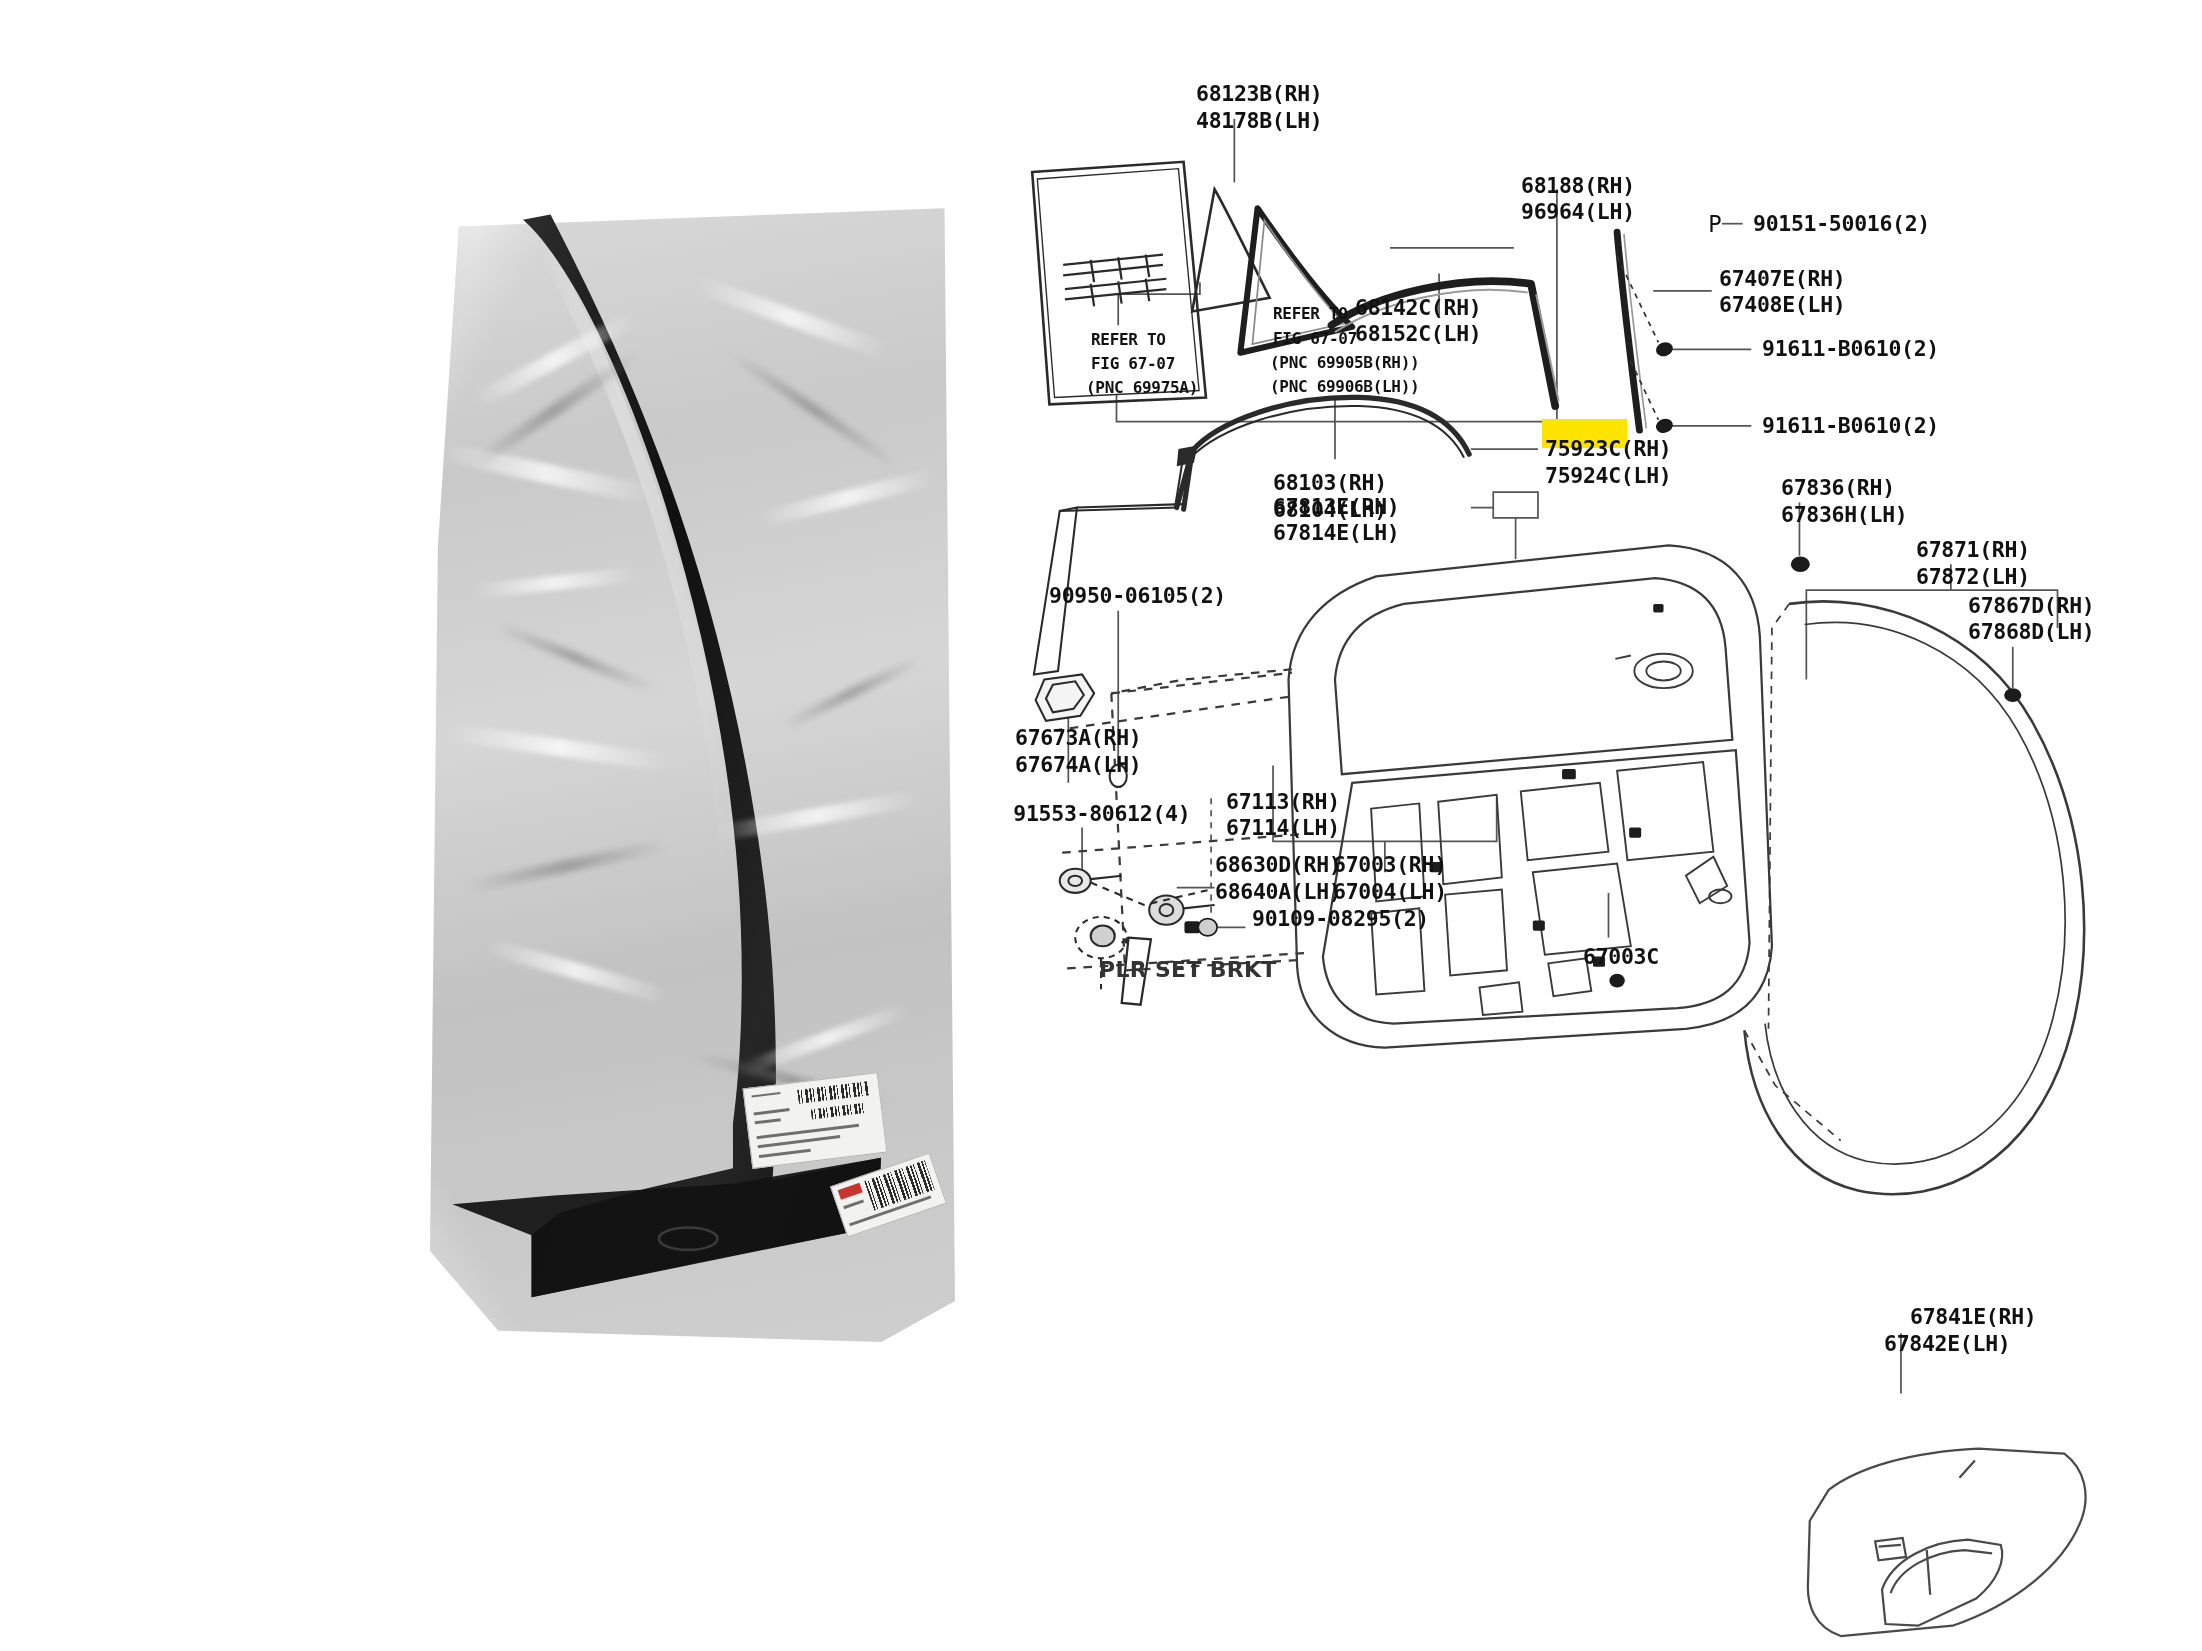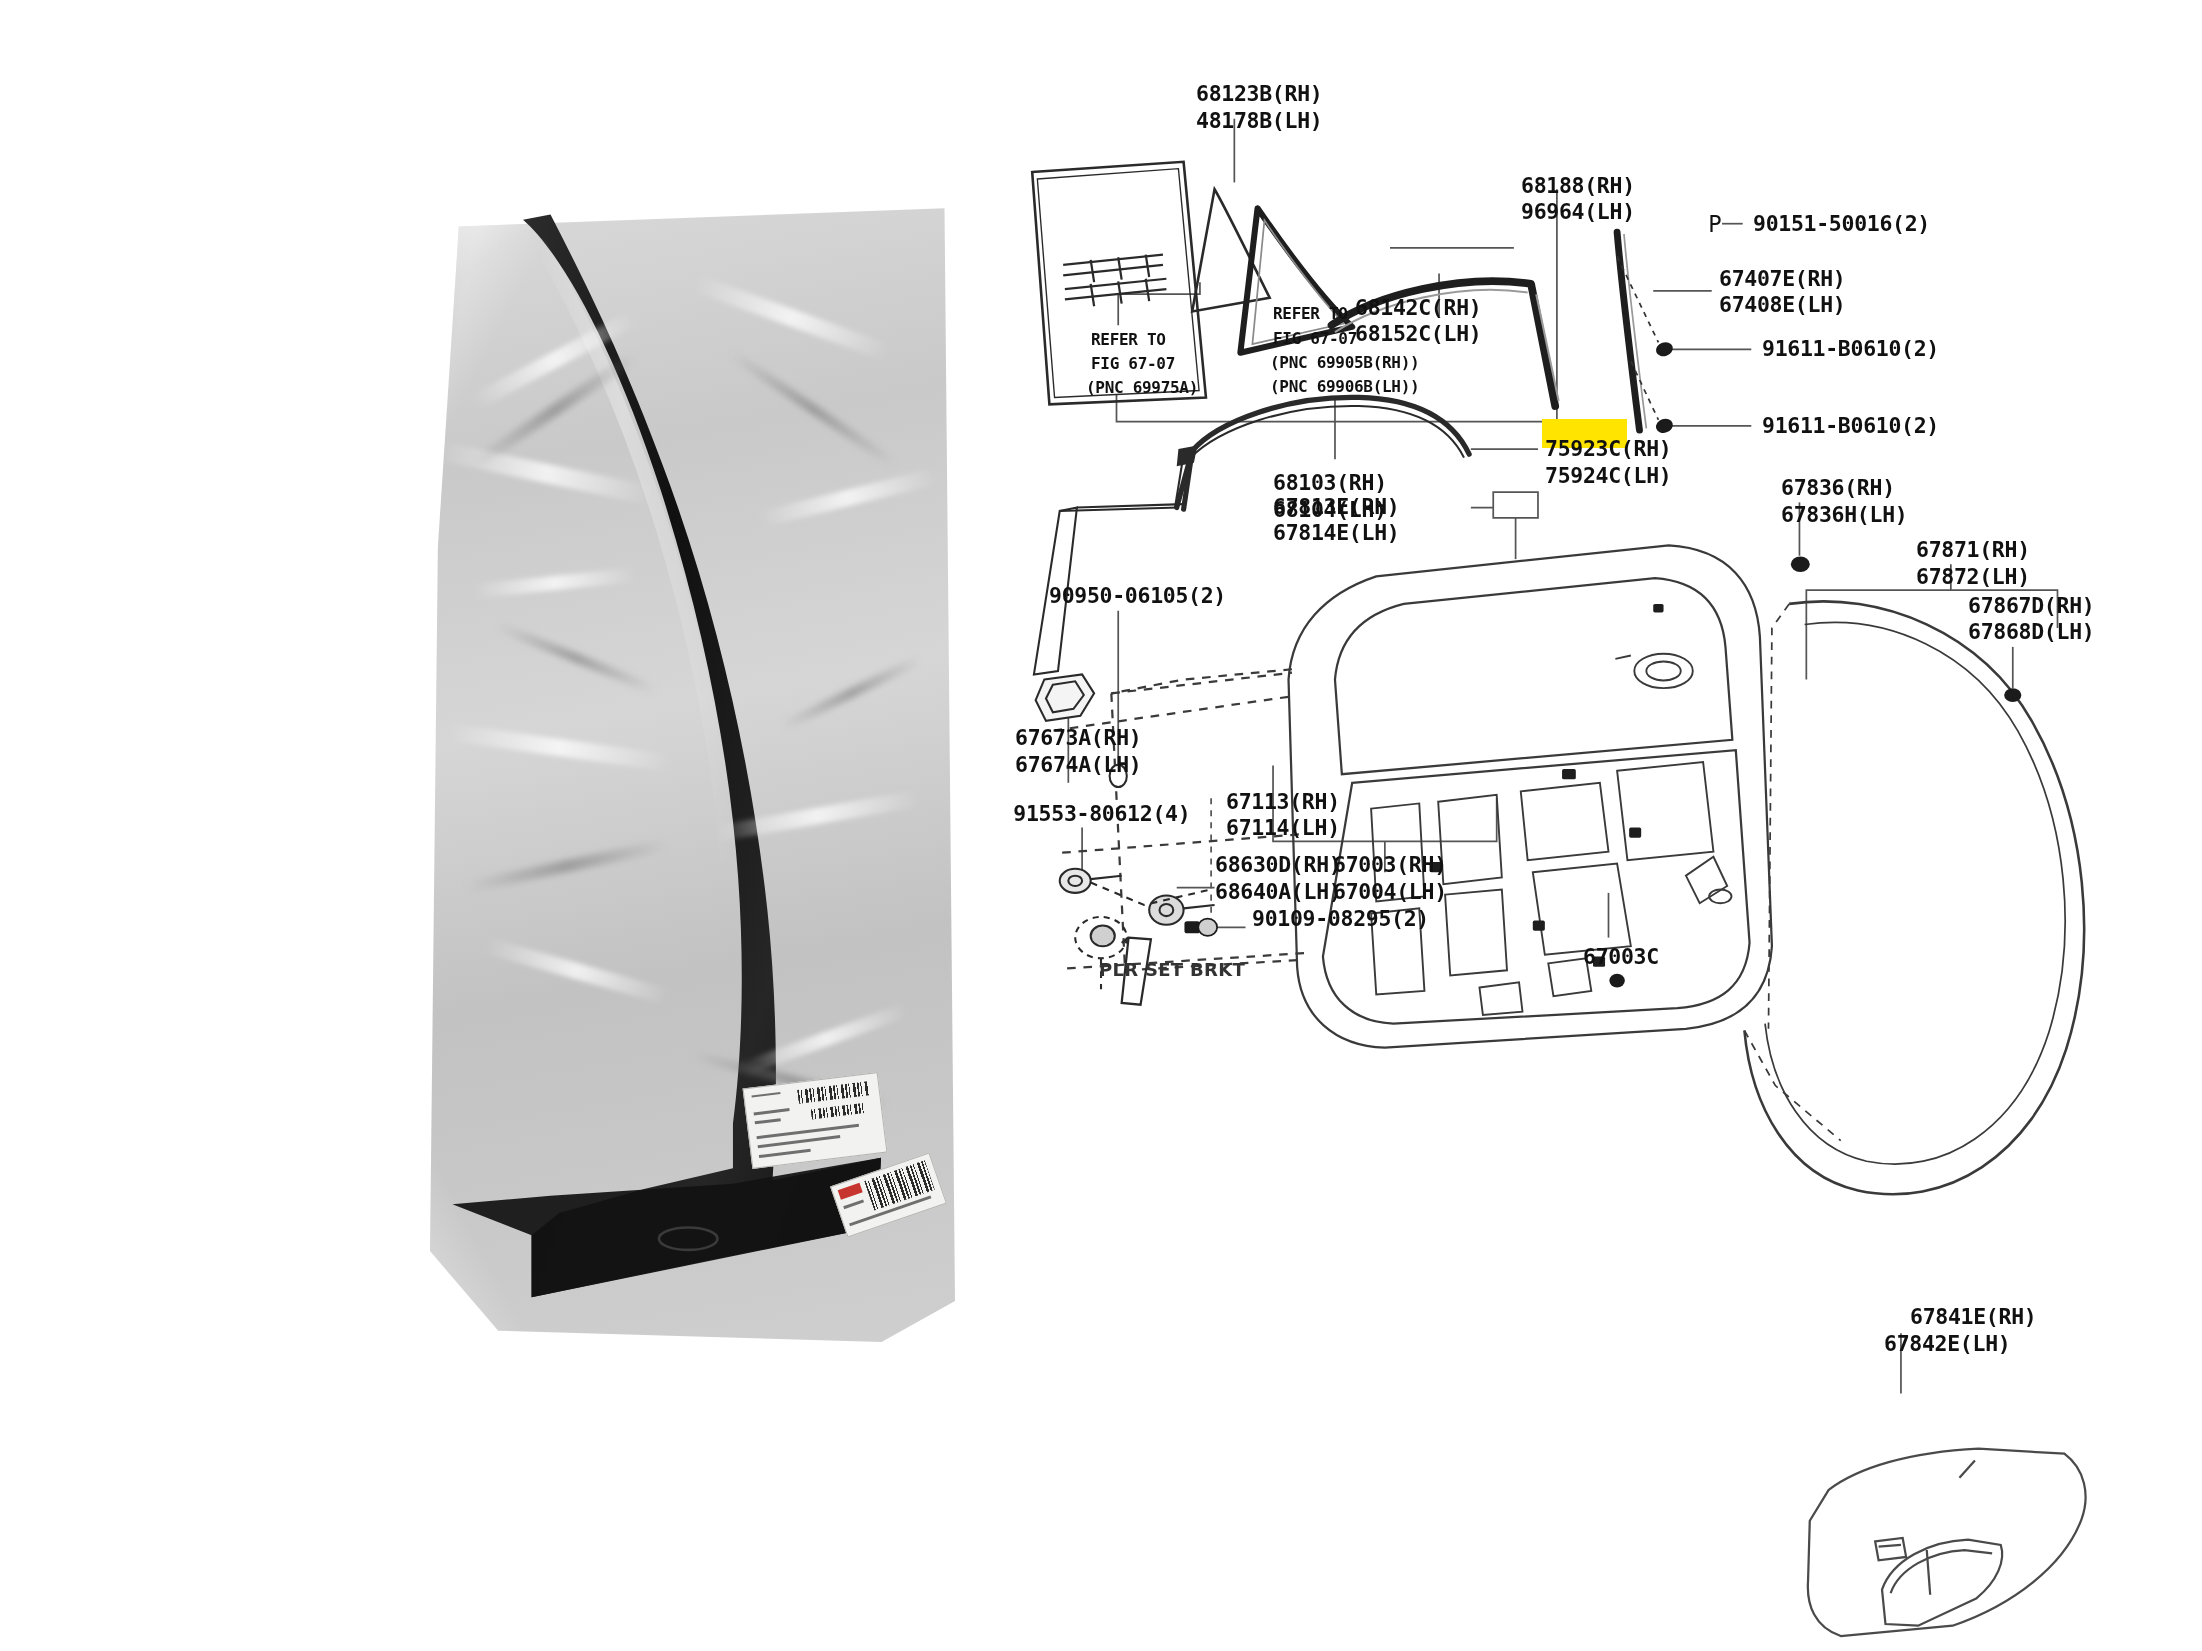--- a/index.html
+++ b/index.html
@@ -35,21 +35,21 @@
 
   
   #diagram{position:absolute;left:1015px;top:77px;width:1187px;height:1575px;}
   #diagram svg{position:absolute;left:0;top:0;}
 
   .lbl{position:absolute;white-space:pre;color:#111111;
        font-family:"DejaVu Sans Mono","Liberation Mono",monospace;
        font-weight:bold;font-size:21.5px;line-height:27px;letter-spacing:-0.3px;}
   .lbl.sm{font-size:16px;line-height:24px;}
   .lbl.plr{font-family:"DejaVu Sans","Liberation Sans",sans-serif;
-           font-weight:bold;font-size:18px;letter-spacing:0.3px;color:#333;}
+           font-weight:bold;font-size:22px;letter-spacing:0.3px;color:#333;}
   .hl{position:absolute;background:#ffe400;}
 </style>
 </head>
 <body>
 
 <div id="photo-panel">
 
   <div class="bag"></div>
 
   <svg class="strip" viewBox="0 0 610 1320">

